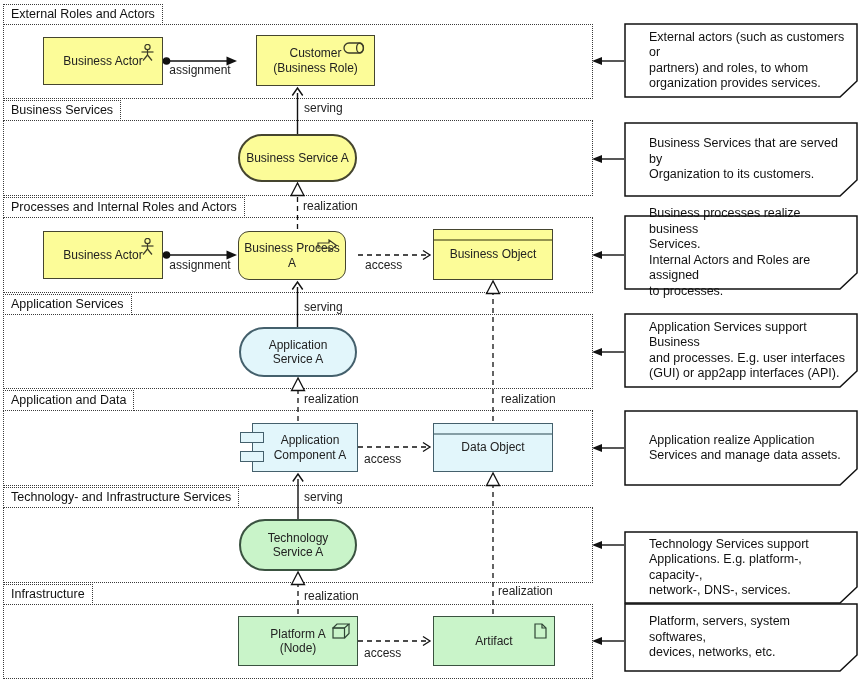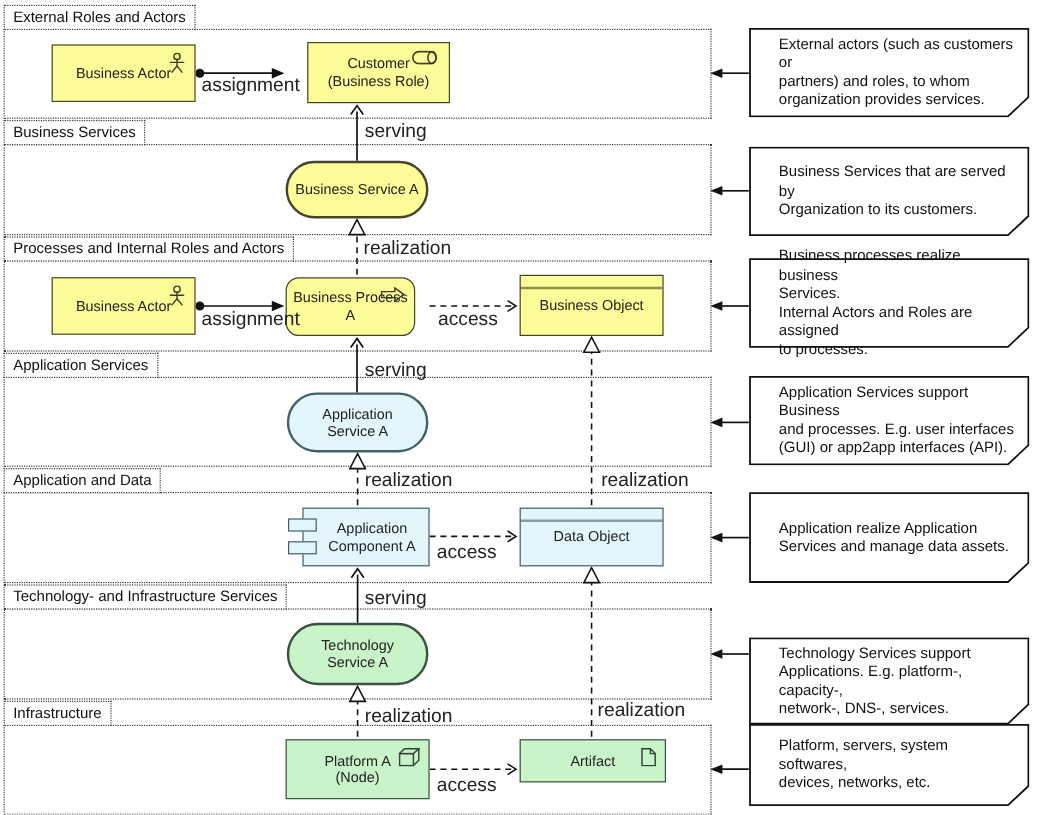--- a/index.html
+++ b/index.html
@@ -17,21 +17,21 @@
   .app{background:var(--application,#e2f6fb);border:1.6px solid #44606c;}
   .tech{background:var(--technology,#c9f4c9);border:1.6px solid #3a5240;justify-content:center;}
   .pill{border-radius:26px;border-width:2px;}
   .proc{border-radius:11px;}
   .icon{position:absolute;top:6px;right:7px;}
   .band{position:absolute;left:0;right:0;top:0;height:9px;border-bottom:2px solid rgba(60,60,20,.55);}
   .app .band{border-bottom-color:rgba(40,70,80,.5);}
   .port{position:absolute;left:-13px;width:24px;height:11px;background:var(--application,#e2f6fb);
         border:1.5px solid #44606c;box-sizing:border-box;}
   
-  .rlabel{font-size:16px;color:#222;white-space:nowrap;}
+  .rlabel{font-size:12px;color:#222;white-space:nowrap;}
   
   .callout{box-sizing:border-box;text-decoration:underline;}
   .callout .txt{position:absolute;left:25px;right:8px;top:0;bottom:0;display:flex;align-items:center;
                 font-size:12.5px;line-height:15.5px;white-space:pre-line;color:#111;}
   .overlay{position:absolute;left:0;top:0;pointer-events:none;}
 </style>
 </head>
 <body>
 
 <div class="stage">
@@ -211,21 +211,21 @@
   <div class="abs shape tech" style="left:238px;top:616px;width:120px;height:50px">
     <svg class="icon" width="18" height="16" viewBox="0 0 18 16" stroke="#2f4435" stroke-width="1.2" fill="none">
       <rect x="1" y="5" width="11.5" height="10"></rect>
         <polygon points="1,5 5,1 17,1 12.5,5"></polygon>
         <polyline points="12.5,15 17,10.5 17,1"></polyline>
     </svg>
     <span>Platform A
 (Node)</span>
   </div>
 
-  <div class="abs shape tech" style="left:433px;top:616px;width:122px;height:36px">
+  <div class="abs shape tech" style="left:433px;top:616px;width:122px;height:50px">
     <svg class="icon" width="13" height="16" viewBox="0 0 13 16" stroke="#2f4435" stroke-width="1.2" fill="none">
       <path d="M1,1 H8 L12,5 V15 H1 Z"></path>
         <polyline points="8,1 8,5 12,5"></polyline>
     </svg>
     <span>Artifact</span>
   </div>
 
   <div class="abs rlabel" style="left:168px;top:63px;width:64px;text-align:center">assignment</div>
   <div class="abs rlabel" style="left:304px;top:101px">serving</div>
   <div class="abs rlabel" style="left:303px;top:199px">realization</div>

